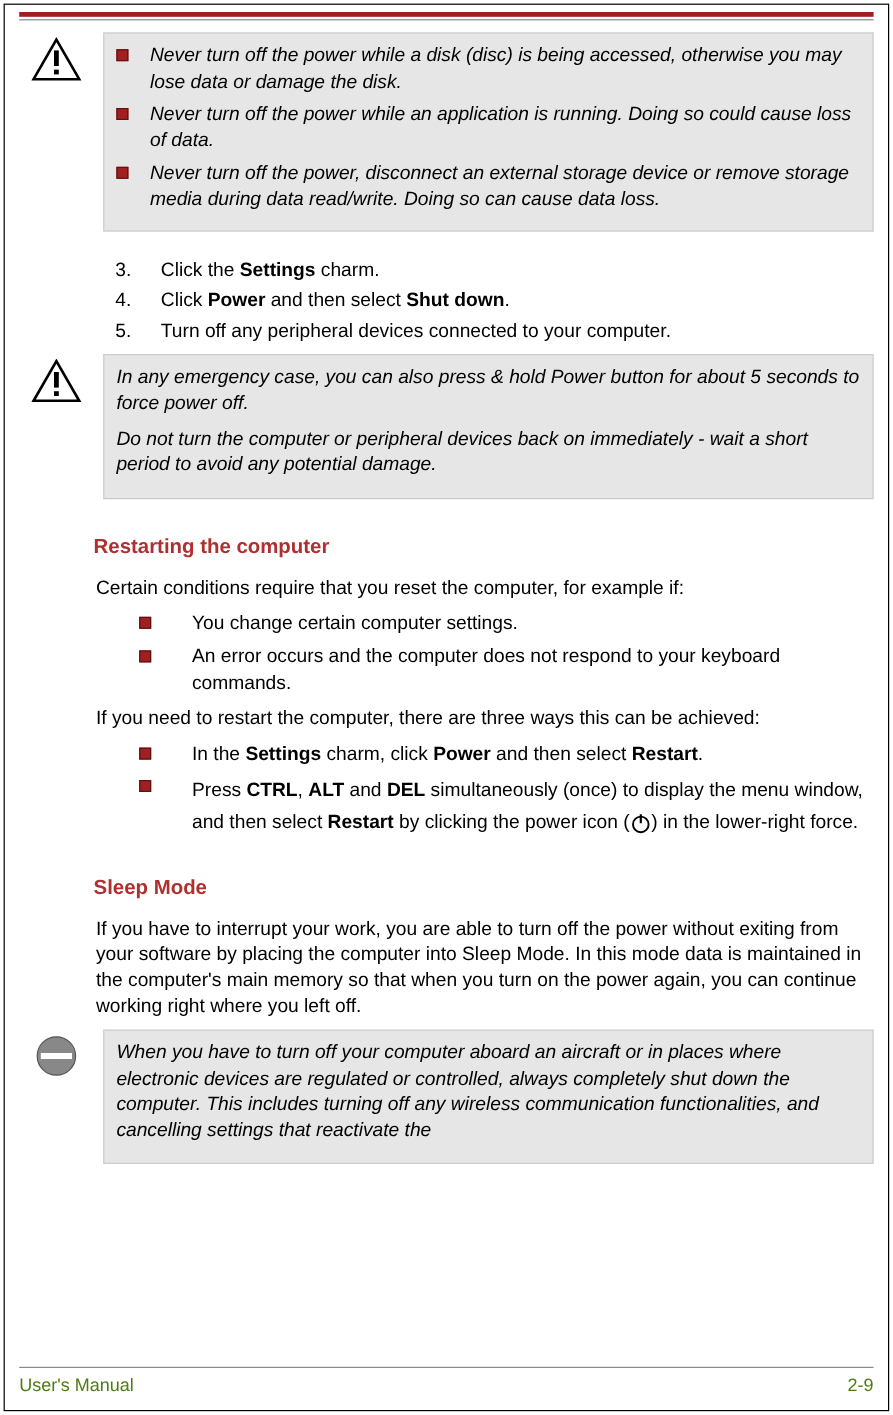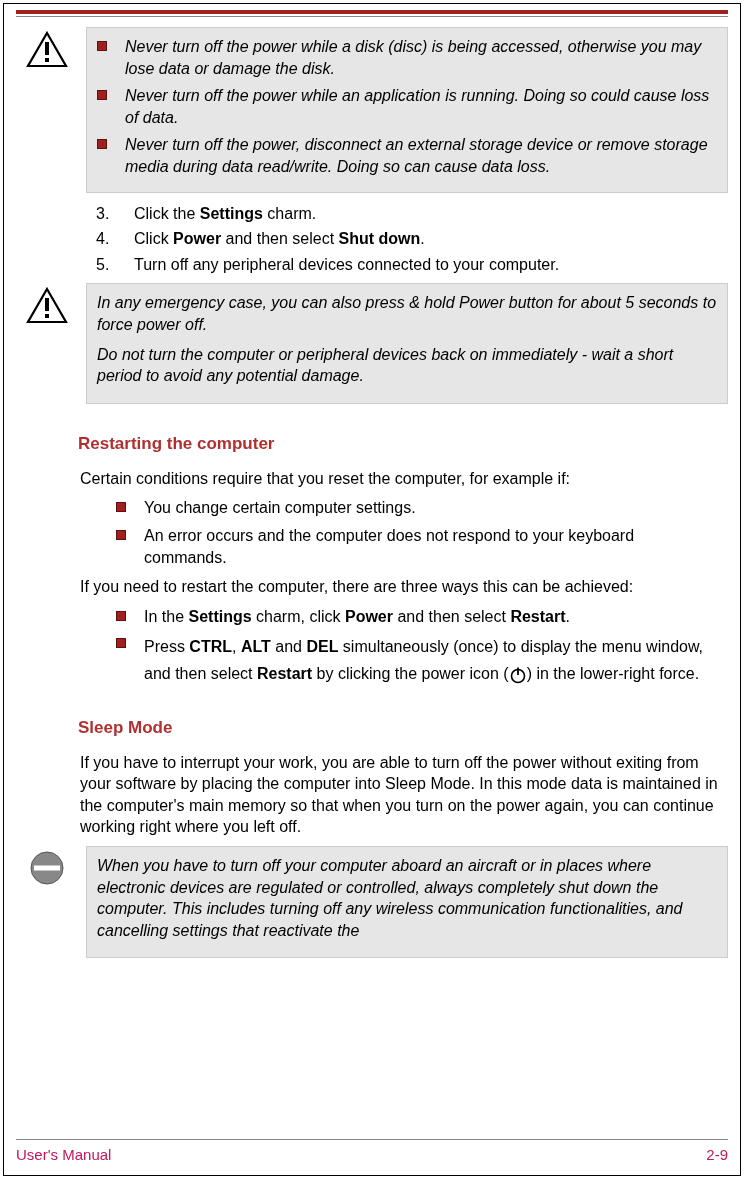--- a/index.html
+++ b/index.html
@@ -30,21 +30,21 @@
       margin-bottom: 2px;
     }
     .thin-rule {
       height: 1px;
       background: #888;
       margin-bottom: 10px;
     }
     .notice-box {
       display: flex;
       gap: 8px;
-      margin-bottom: 10px;
+      margin-bottom: 22px;
     }
     .notice-icon-col {
       width: 62px;
       flex-shrink: 0;
       padding-top: 4px;
     }
     .notice-body {
       flex: 1;
       background: #e6e6e6;
       padding: 8px 10px;
@@ -96,32 +96,32 @@
       margin-right: 8px;
       line-height: 1.35;
       margin-bottom: 8px;
     }
     .body-bullets {
       margin-left: 100px;
       margin-right: 8px;
       list-style: none;
       margin-bottom: 8px;
     }
-    .body-bullets .bullet-item { font-style: normal; gap: 18px; }
+    .body-bullets .bullet-item { font-style: normal; gap: 34px; }
     .power-icon-inline {
       vertical-align: middle;
       display: inline-block;
     }
     .footer {
       border-top: 1px solid #888;
       margin: 0 12px 12px 12px;
       padding-top: 6px;
       display: flex;
       justify-content: space-between;
-      color: #be185d;
+      color: #4d7c0f;
       font-size: 15px;
     }
     .no-sign {
       display:block; margin:0 auto;
     }
   </style>
 </head>
 <body>
 
 <div class="page-border">

